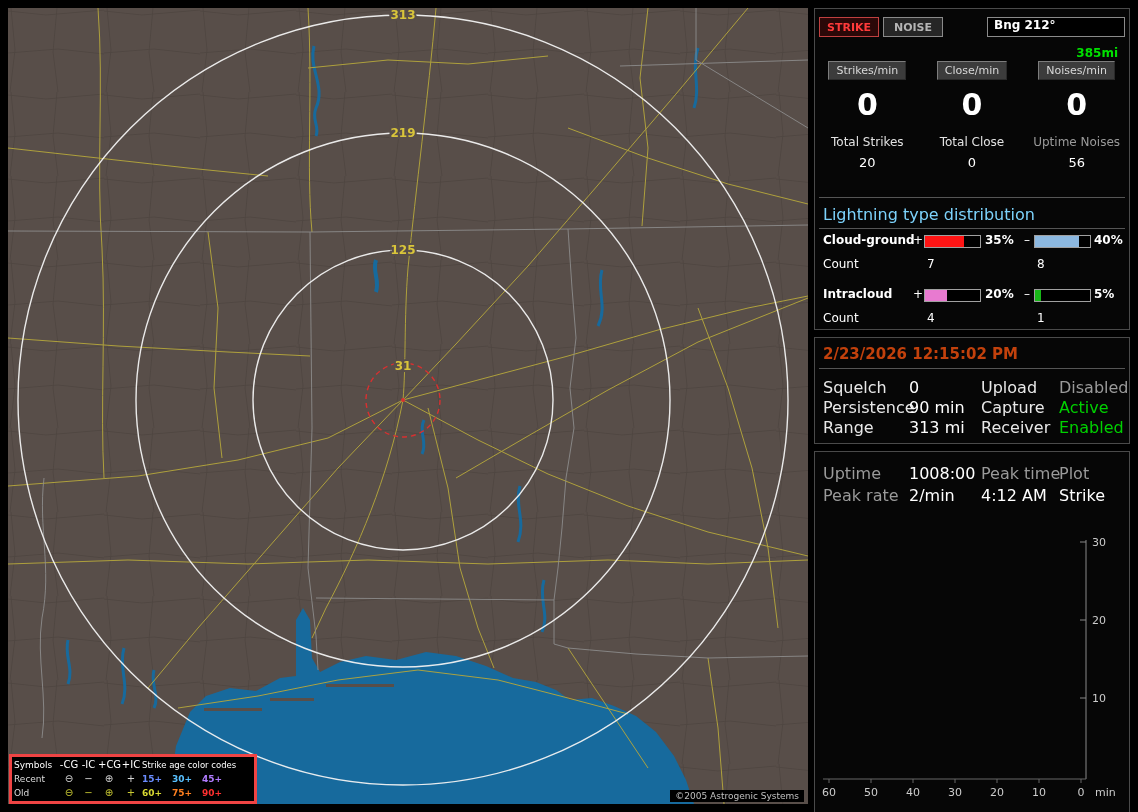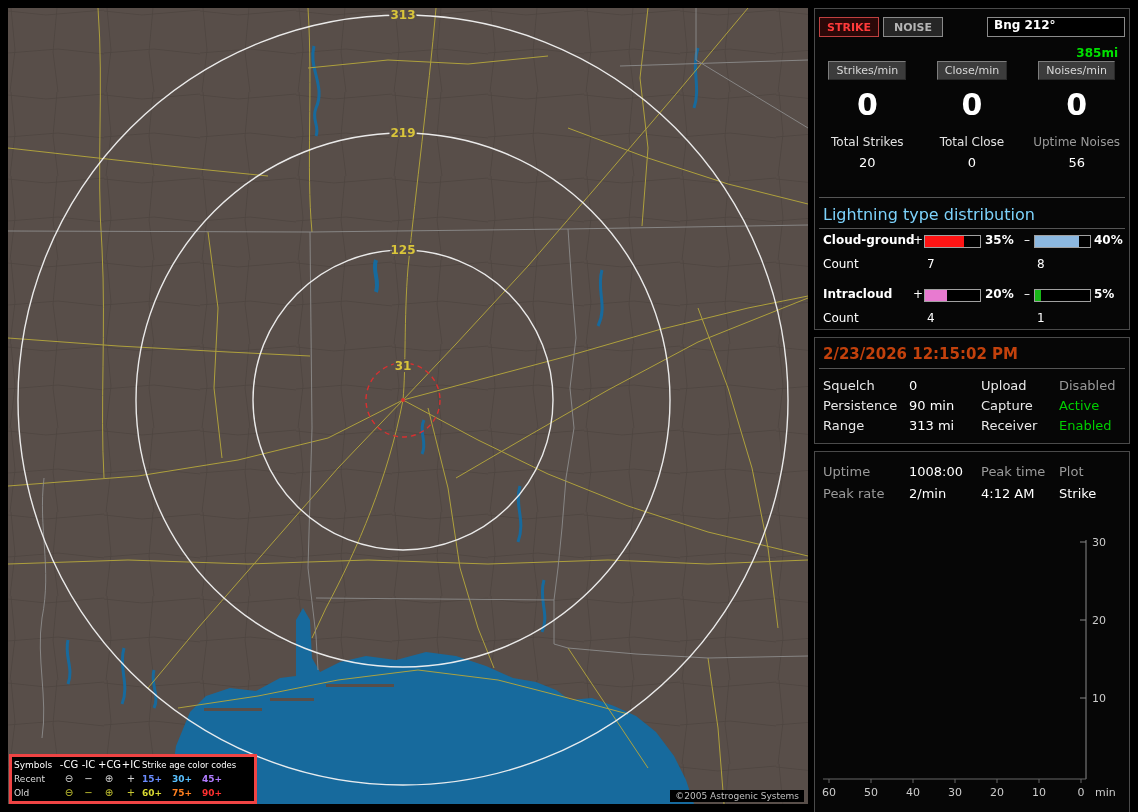--- a/index.html
+++ b/index.html
@@ -61,21 +61,21 @@
   .bar{position:absolute;top:2px;width:57px;height:13px;background:#000;border:1px solid #a0a0a0;}
   .bar1{left:109px;} .bar2{left:219px;}
   .bar i{display:block;height:100%;}
   .pct1{position:absolute;left:170px;font-weight:bold;}
   .pct2{position:absolute;left:279px;font-weight:bold;}
   .clabel{position:absolute;left:8px;}
   .cnt1{position:absolute;left:112px;}
   .cnt2{position:absolute;left:222px;}
 
   .datetime{position:absolute;left:8px;top:7px;color:#c2410c;font:bold 15px "DejaVu Sans",sans-serif;}
-  .srow{position:absolute;left:0;width:100%;height:18px;font-size:13px;color:#e8e8e8;text-align:right;}
+  .srow{position:absolute;left:0;width:100%;height:18px;font-size:16px;color:#e8e8e8;text-align:right;}
   .sc1{position:absolute;left:8px;} .sc2{position:absolute;left:94px;color:#fff;}
   .sc3{position:absolute;left:166px;} .sc4{position:absolute;left:244px;}
   .glabel{color:#9a9a9a;} .gvalue{color:#fff;}
 
   .trend-svg{position:absolute;left:0;top:80px;}
   .tick-text{font:11px "DejaVu Sans",sans-serif;fill:#cccccc;}
 </style>
 </head>
 <body>
 

